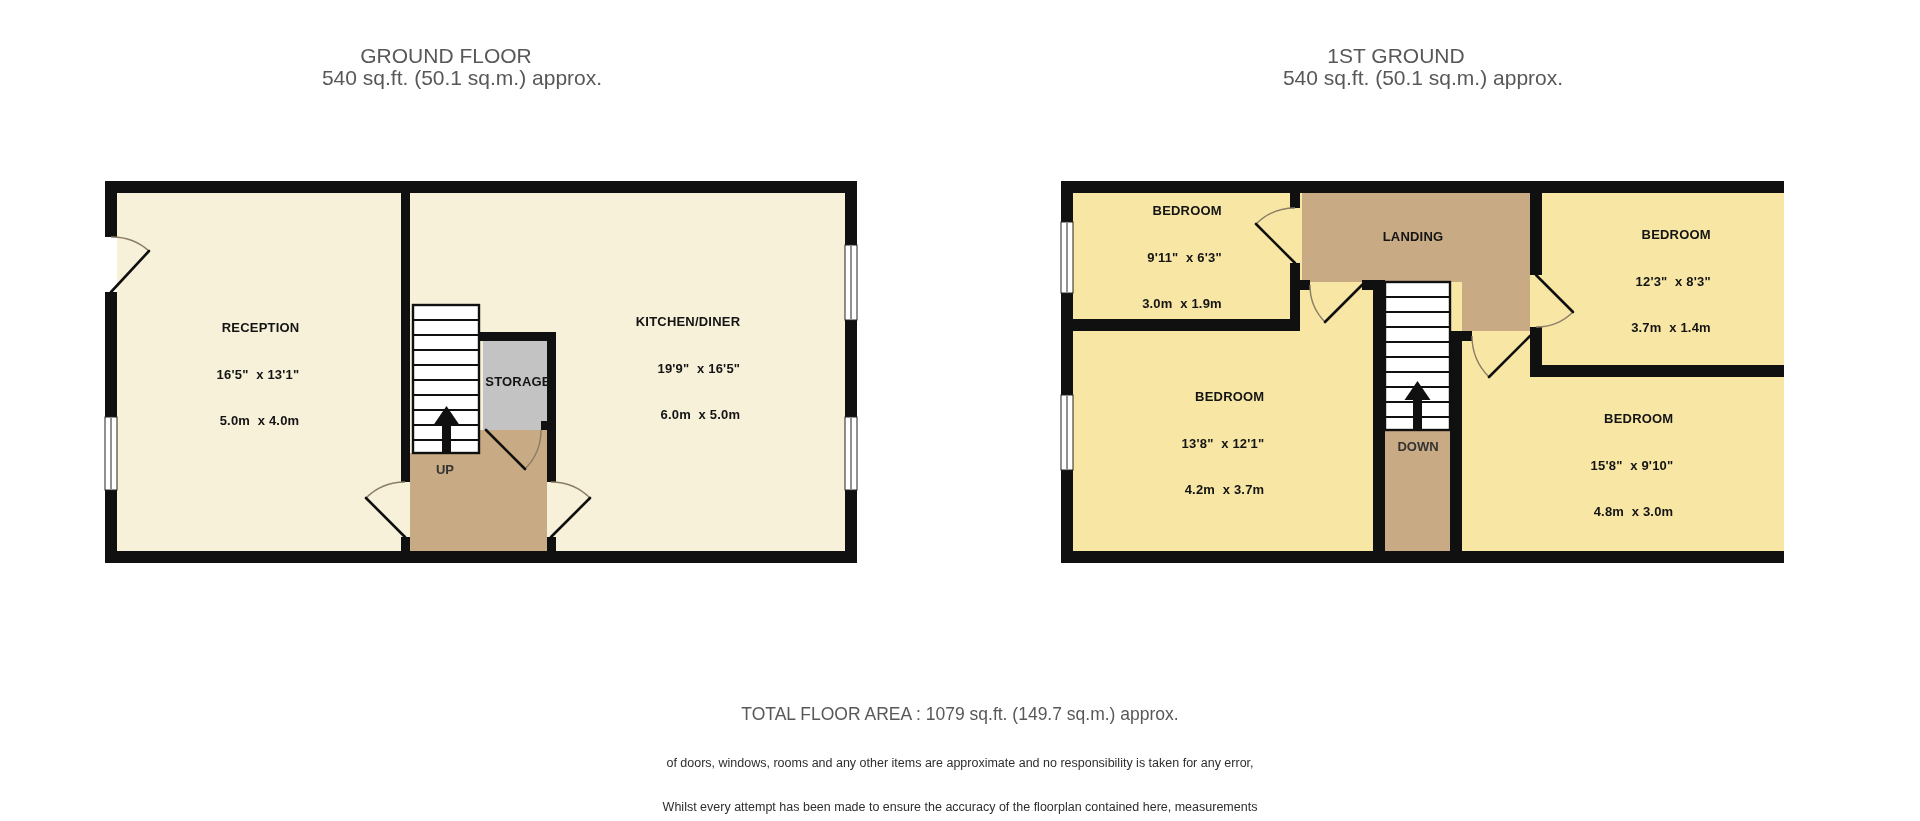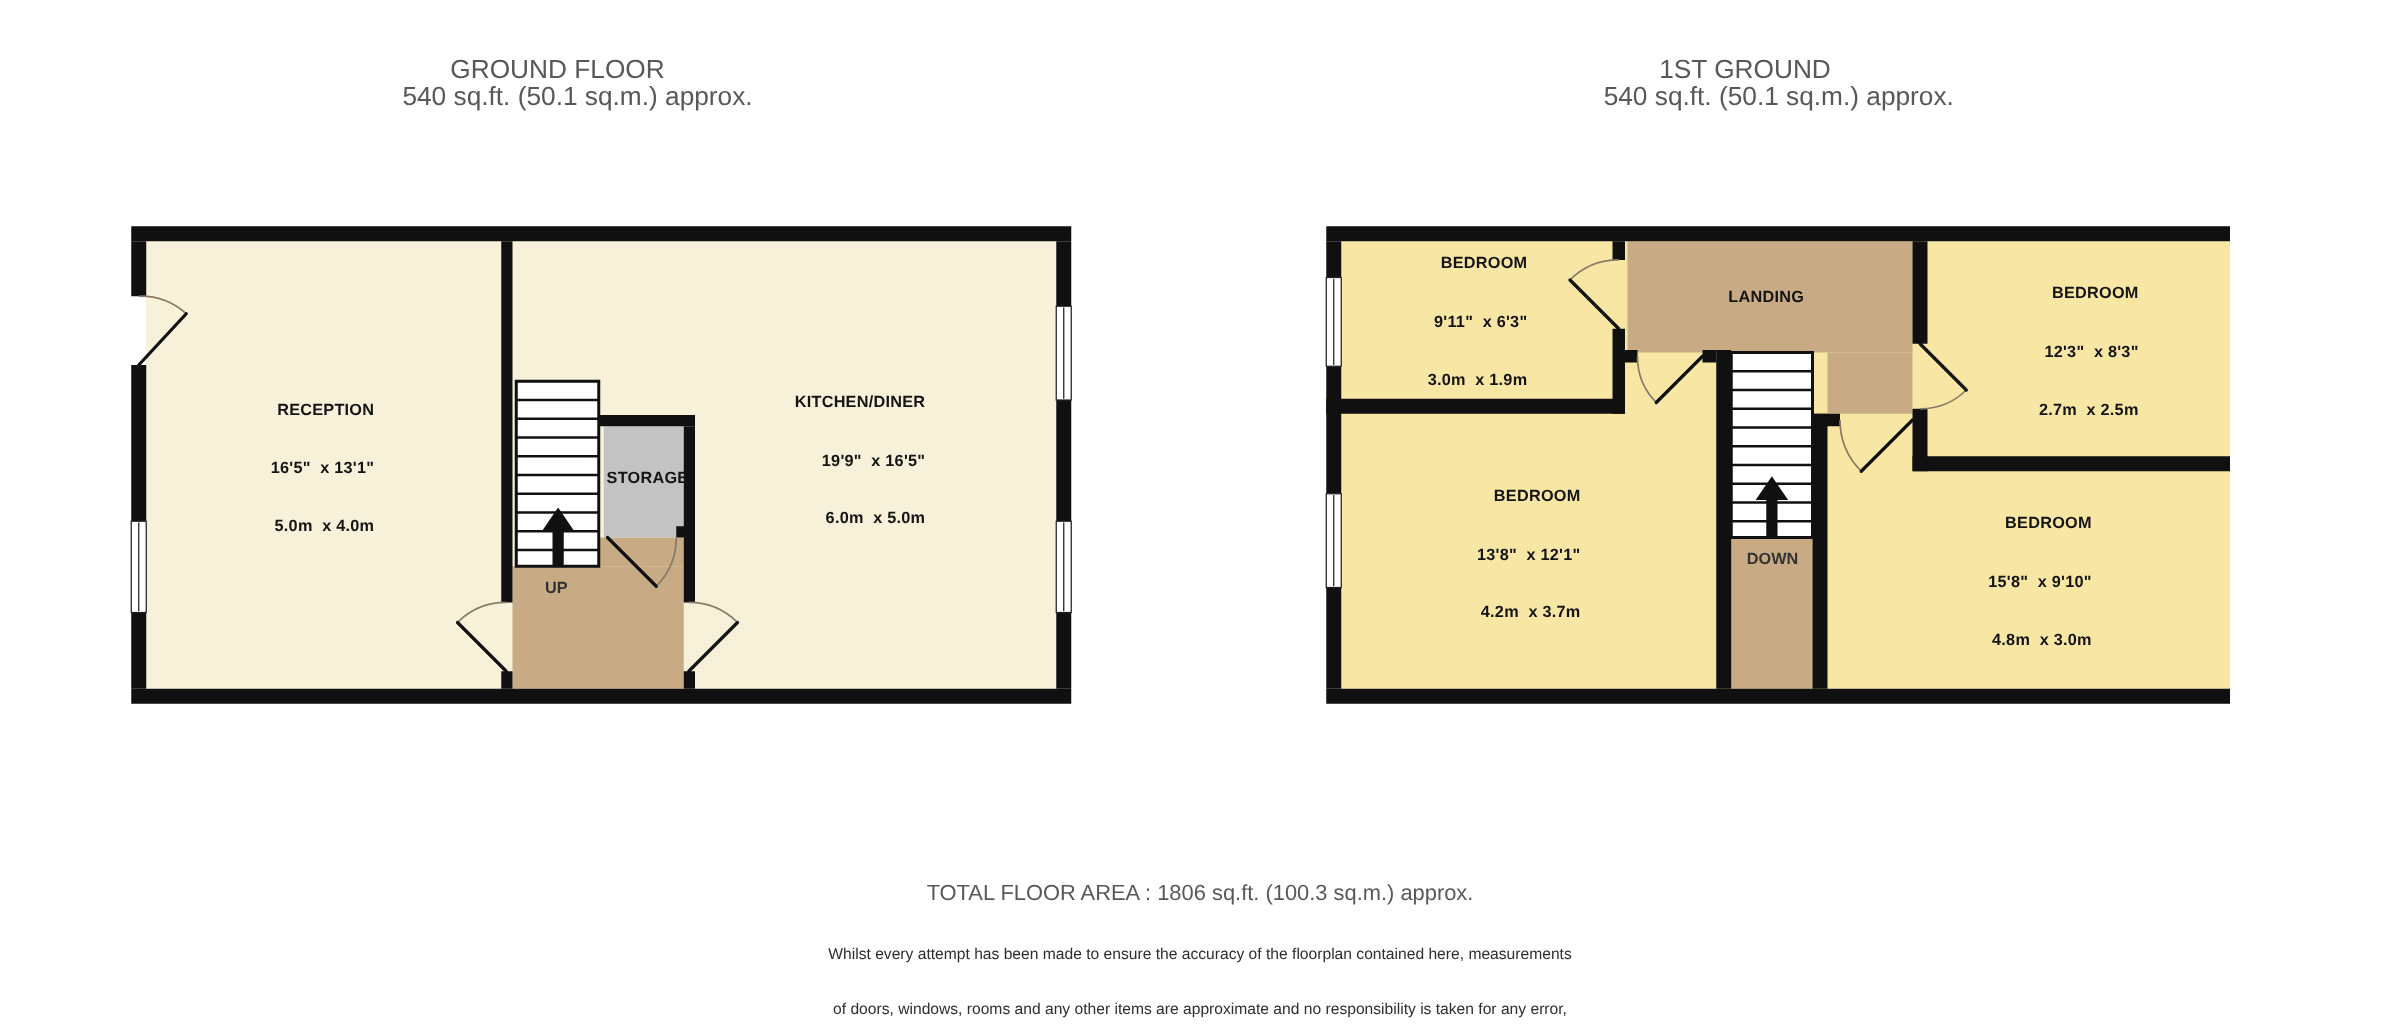--- a/index.html
+++ b/index.html
@@ -236,41 +236,41 @@
     <div>3.0m  x 1.9m</div>
   </div>
 
   <div class="room-label" style="left:1413px;top:237px">
     <div>LANDING</div>
   </div>
 
   <div class="room-label" style="left:1671px;top:281px">
     <div>BEDROOM</div>
     <div>12'3"  x 8'3"</div>
-    <div>2.7m  x 2.5m</div>
+    <div>3.7m  x 1.4m</div>
   </div>
 
   <div class="room-label" style="left:1223px;top:443px">
     <div>BEDROOM</div>
     <div>13'8"  x 12'1"</div>
     <div>4.2m  x 3.7m</div>
   </div>
 
   <div class="room-label" style="left:1632px;top:465px">
     <div>BEDROOM</div>
     <div>15'8"  x 9'10"</div>
     <div>4.8m  x 3.0m</div>
   </div>
 
   <div class="stair-label" style="left:1418px;top:447px">DOWN</div>
 
-  <div class="footer-total" style="top:705px">TOTAL FLOOR AREA : 1806 sq.ft. (100.3 sq.m.) approx.</div>
+  <div class="footer-total" style="top:705px">TOTAL FLOOR AREA : 1079 sq.ft. (149.7 sq.m.) approx.</div>
 
   <div class="disclaimer">
+    <div>of doors, windows, rooms and any other items are approximate and no responsibility is taken for any error,</div>
     <div>Whilst every attempt has been made to ensure the accuracy of the floorplan contained here, measurements</div>
-    <div>of doors, windows, rooms and any other items are approximate and no responsibility is taken for any error,</div>
     
     
     
     
   </div>
 
 </div>
 
 </body></html>

